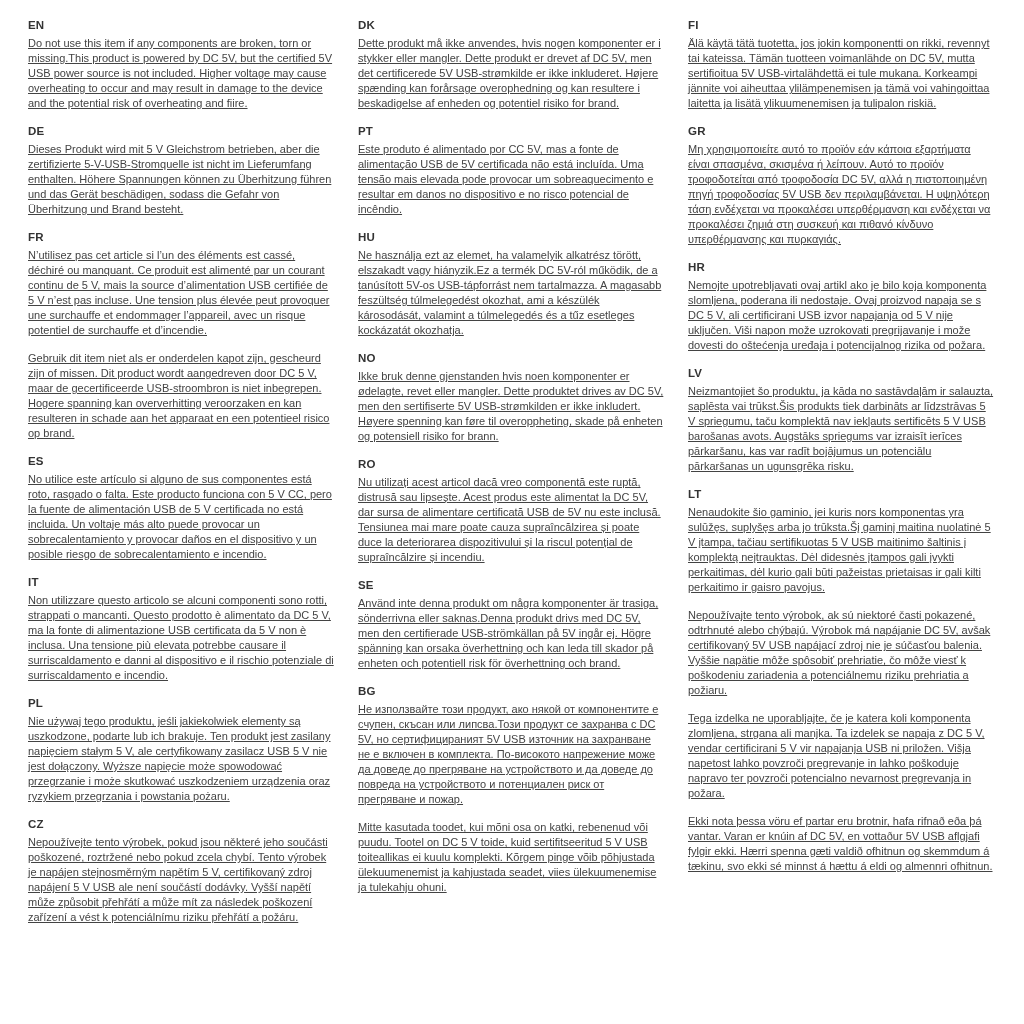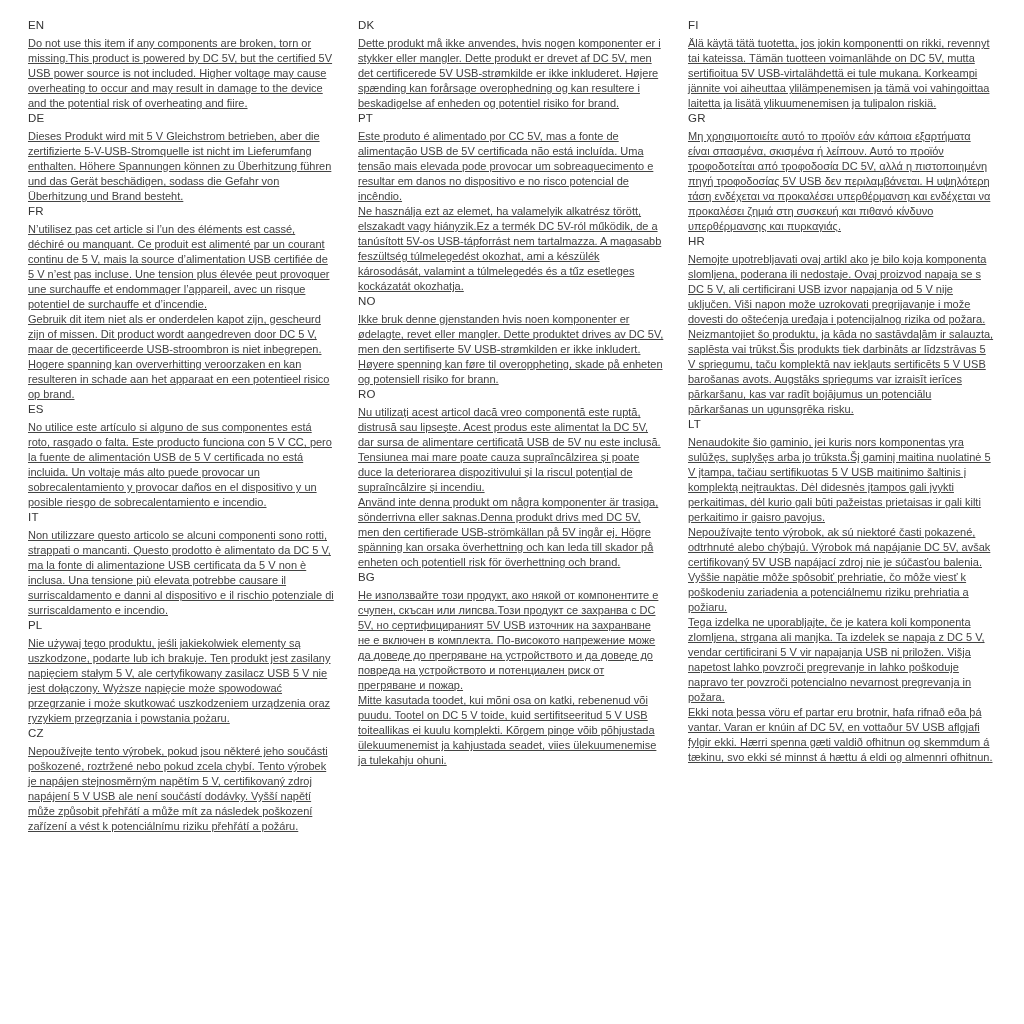--- a/index.html
+++ b/index.html
@@ -24,26 +24,26 @@
     gap: 24px;
   }
   .col {
     flex: 0 0 306px;
     width: 306px;
   }
   .lang {
     margin: 0 0 0 0;
   }
   .lang + .lang {
-    margin-top: 0;
+    margin-top: 13px;
   }
   .code {
     font-size: 11.5px;
     line-height: 15px;
-    font-weight: 400;
+    font-weight: 700;
     color: #333333;
     margin: 0 0 3px 0;
     letter-spacing: 0.2px;
   }
   .txt {
     font-size: 11px;
     line-height: 15px;
     margin: 0;
     color: #434343;
     text-decoration: underline;
@@ -91,31 +91,33 @@
   <div class="col">
     <section class="lang">
       <h2 class="code">DK</h2>
       <p class="txt">Dette produkt må ikke anvendes, hvis nogen komponenter er i stykker eller mangler. Dette produkt er drevet af DC 5V, men det certificerede 5V USB-strømkilde er ikke inkluderet. Højere spænding kan forårsage overophedning og kan resultere i beskadigelse af enheden og potentiel risiko for brand.</p>
     </section>
     <section class="lang">
       <h2 class="code">PT</h2>
       <p class="txt">Este produto é alimentado por CC 5V, mas a fonte de alimentação USB de 5V certificada não está incluída. Uma tensão mais elevada pode provocar um sobreaquecimento e resultar em danos no dispositivo e no risco potencial de incêndio.</p>
     </section>
     <section class="lang">
+      <h2 class="code">HU</h2>
       <p class="txt">Ne használja ezt az elemet, ha valamelyik alkatrész törött, elszakadt vagy hiányzik.Ez a termék DC 5V-ról működik, de a tanúsított 5V-os USB-tápforrást nem tartalmazza. A magasabb feszültség túlmelegedést okozhat, ami a készülék károsodását, valamint a túlmelegedés és a tűz esetleges kockázatát okozhatja.</p>
     </section>
     <section class="lang">
       <h2 class="code">NO</h2>
       <p class="txt">Ikke bruk denne gjenstanden hvis noen komponenter er ødelagte, revet eller mangler. Dette produktet drives av DC 5V, men den sertifiserte 5V USB-strømkilden er ikke inkludert. Høyere spenning kan føre til overoppheting, skade på enheten og potensiell risiko for brann.</p>
     </section>
     <section class="lang">
       <h2 class="code">RO</h2>
       <p class="txt">Nu utilizați acest articol dacă vreo componentă este ruptă, distrusă sau lipsește. Acest produs este alimentat la DC 5V, dar sursa de alimentare certificată USB de 5V nu este inclusă. Tensiunea mai mare poate cauza supraîncălzirea și poate duce la deteriorarea dispozitivului și la riscul potențial de supraîncălzire și incendiu.</p>
     </section>
     <section class="lang">
+      <h2 class="code">SE</h2>
       <p class="txt">Använd inte denna produkt om några komponenter är trasiga, sönderrivna eller saknas.Denna produkt drivs med DC 5V, men den certifierade USB-strömkällan på 5V ingår ej. Högre spänning kan orsaka överhettning och kan leda till skador på enheten och potentiell risk för överhettning och brand.</p>
     </section>
     <section class="lang">
       <h2 class="code">BG</h2>
       <p class="txt">Не използвайте този продукт, ако някой от компонентите е счупен, скъсан или липсва.Този продукт се захранва с DC 5V, но сертифицираният 5V USB източник на захранване не е включен в комплекта. По-високото напрежение може да доведе до прегряване на устройството и да доведе до повреда на устройството и потенциален риск от прегряване и пожар.</p>
     </section>
     <section class="lang">
       <p class="txt">Mitte kasutada toodet, kui mõni osa on katki, rebenenud või puudu. Tootel on DC 5 V toide, kuid sertifitseeritud 5 V USB toiteallikas ei kuulu komplekti. Kõrgem pinge võib põhjustada ülekuumenemist ja kahjustada seadet, viies ülekuumenemise ja tulekahju ohuni.</p>
     </section>
   </div>
@@ -127,20 +129,21 @@
     </section>
     <section class="lang">
       <h2 class="code">GR</h2>
       <p class="txt">Μη χρησιμοποιείτε αυτό το προϊόν εάν κάποια εξαρτήματα είναι σπασμένα, σκισμένα ή λείπουν. Αυτό το προϊόν τροφοδοτείται από τροφοδοσία DC 5V, αλλά η πιστοποιημένη πηγή τροφοδοσίας 5V USB δεν περιλαμβάνεται. Η υψηλότερη τάση ενδέχεται να προκαλέσει υπερθέρμανση και ενδέχεται να προκαλέσει ζημιά στη συσκευή και πιθανό κίνδυνο υπερθέρμανσης και πυρκαγιάς.</p>
     </section>
     <section class="lang">
       <h2 class="code">HR</h2>
       <p class="txt">Nemojte upotrebljavati ovaj artikl ako je bilo koja komponenta slomljena, poderana ili nedostaje. Ovaj proizvod napaja se s DC 5 V, ali certificirani USB izvor napajanja od 5 V nije uključen. Viši napon može uzrokovati pregrijavanje i može dovesti do oštećenja uređaja i potencijalnog rizika od požara.</p>
     </section>
     <section class="lang">
+      <h2 class="code">LV</h2>
       <p class="txt">Neizmantojiet šo produktu, ja kāda no sastāvdaļām ir salauzta, saplēsta vai trūkst.Šis produkts tiek darbināts ar līdzstrāvas 5 V spriegumu, taču komplektā nav iekļauts sertificēts 5 V USB barošanas avots. Augstāks spriegums var izraisīt ierīces pārkaršanu, kas var radīt bojājumus un potenciālu pārkaršanas un ugunsgrēka risku.</p>
     </section>
     <section class="lang">
       <h2 class="code">LT</h2>
       <p class="txt">Nenaudokite šio gaminio, jei kuris nors komponentas yra sulūžęs, suplyšęs arba jo trūksta.Šį gaminį maitina nuolatinė 5 V įtampa, tačiau sertifikuotas 5 V USB maitinimo šaltinis į komplektą neįtrauktas. Dėl didesnės įtampos gali įvykti perkaitimas, dėl kurio gali būti pažeistas prietaisas ir gali kilti perkaitimo ir gaisro pavojus.</p>
     </section>
     <section class="lang">
       <p class="txt">Nepoužívajte tento výrobok, ak sú niektoré časti pokazené, odtrhnuté alebo chýbajú. Výrobok má napájanie DC 5V, avšak certifikovaný 5V USB napájací zdroj nie je súčasťou balenia. Vyššie napätie môže spôsobiť prehriatie, čo môže viesť k poškodeniu zariadenia a potenciálnemu riziku prehriatia a požiaru.</p>
     </section>
     <section class="lang">

